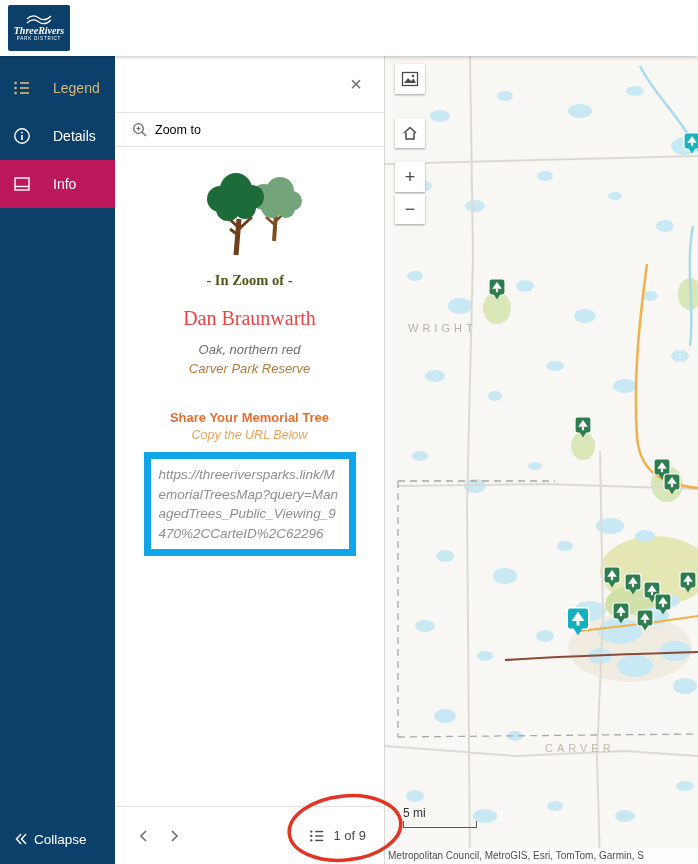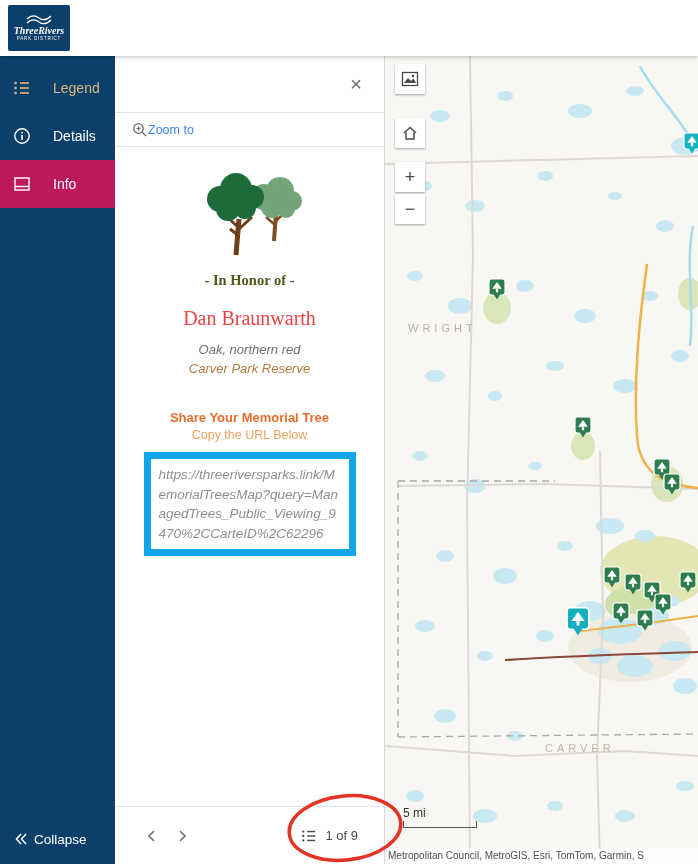--- a/index.html
+++ b/index.html
@@ -16,30 +16,30 @@
 
   .sidebar{width:115px;background:#0c406b;color:#fff;position:relative;padding-top:8px;flex:0 0 auto}
   .nav-item{height:48px;display:flex;align-items:center;gap:22px;padding-left:13px;font-size:14px;cursor:pointer}
   .nav-item.active{background:#be185d}
   .nav-item.gold{color:#d9b97c}
   .collapse{position:absolute;bottom:0;left:0;width:100%;height:50px;display:flex;align-items:center;gap:5px;padding-left:13px;font-size:13.5px;cursor:pointer}
 
   .panel{width:270px;background:#fff;border-right:1px solid #d8d8d8;position:relative;display:flex;flex-direction:column;flex:0 0 auto}
   .panel-top{height:57px;border-bottom:1px solid #e4e4e4;position:relative;flex:0 0 auto}
   .close-btn{position:absolute;top:16px;right:16px;width:24px;height:24px;border:none;background:none;font-size:20px;color:#6e6e6e;cursor:pointer;line-height:24px;text-align:center}
-  .zoom-row{height:34px;border-bottom:1px solid #e4e4e4;display:flex;align-items:center;padding-left:17px;color:#3b82f6;font-size:12.5px;cursor:pointer;flex:0 0 auto}
+  .zoom-row{height:34px;border-bottom:1px solid #e4e4e4;display:flex;align-items:center;gap:7px;padding-left:17px;color:#000000;font-size:12.5px;cursor:pointer;flex:0 0 auto}
   .panel-body{flex:1;overflow:hidden;text-align:center;padding-top:16px}
   .honor{margin-top:10px;font-family:"Liberation Serif",serif;font-weight:700;font-size:14.5px;color:#54551d}
   .tree-name{margin-top:18px;font-family:"Liberation Serif",serif;font-size:20px;color:#ef4444}
   .species{margin-top:12px;font-style:italic;font-size:13px;color:#6e6e6e}
   .location{margin-top:4px;font-style:italic;font-size:13px;color:#b5793a}
   .share-title{margin-top:34px;font-weight:700;font-size:13px;color:#e66f2e}
-  .share-sub{margin-top:3px;font-size:12.5px;color:#f0a25c}
+  .share-sub{margin-top:3px;font-style:italic;font-size:12.5px;color:#f0a25c}
   .url-box{width:212px;margin:10px auto 0;border:7px solid #0ea5e9;padding:6px 8px;text-align:left;font-style:italic;font-size:13.5px;color:#8f8f8f;line-height:1.45;word-break:break-all;cursor:text}
-  .panel-footer{height:58px;border-top:1px solid #e4e4e4;display:flex;align-items:center;padding:0 22px;flex:0 0 auto}
+  .panel-footer{height:58px;border-top:1px solid #e4e4e4;display:flex;align-items:center;padding:0 14px;flex:0 0 auto}
   .nav-arrow{width:30px;height:30px;border:none;background:none;cursor:pointer;display:grid;place-items:center}
   .pager{margin-left:auto;margin-right:4px;display:flex;align-items:center;gap:8px;font-size:13px;color:#4a4a4a;cursor:pointer;background:none;border:none}
 
   .map{flex:1;position:relative;background:#f8f7f4;overflow:hidden}
   .basemap{position:absolute;top:0;left:0}
   .basemap use{cursor:pointer}
   .map-controls{position:absolute;top:8px;left:10px;display:flex;flex-direction:column;z-index:5}
   .ctl-btn{width:30px;height:30px;background:#fff;border:none;box-shadow:0 1px 2px rgba(0,0,0,.35);display:grid;place-items:center;cursor:pointer;font-size:18px;color:#4a4a4a}
   .mb24{margin-bottom:24px}.mb14{margin-bottom:14px}.mb2{margin-bottom:2px}
   .scalebar{position:absolute;left:18px;bottom:36px;z-index:5;font-size:12px;color:#323232}
@@ -131,21 +131,21 @@
         <path d="M44 92 L47 56" stroke="#6e3f1a" stroke-width="5" fill="none"></path>
         <path d="M46 64 L33 52 M47 66 L60 54 M46 72 L38 66" stroke="#6e3f1a" stroke-width="3" fill="none"></path>
         <g fill="#1d6b39">
           <circle cx="28" cy="36" r="13"></circle>
             <circle cx="44" cy="26" r="16"></circle>
             <circle cx="60" cy="34" r="12"></circle>
             <circle cx="36" cy="46" r="12"></circle>
             <circle cx="53" cy="45" r="11"></circle>
         </g>
       </svg>
-      <div class="honor">- In Honor of -</div>
+      <div class="honor">- In Zoom of -</div>
       <div class="tree-name">Dan Braunwarth</div>
       <div class="species">Oak, northern red</div>
       <div class="location">Carver Park Reserve</div>
       <div class="share-title">Share Your Memorial Tree</div>
       <div class="share-sub">Copy the URL Below</div>
       <div class="url-box">https://threeriversparks.link/MemorialTreesMap?query=ManagedTrees_Public_Viewing_9470%2CCarteID%2C62296</div>
     </div>
 
     <div class="panel-footer">
       <button class="nav-arrow">

